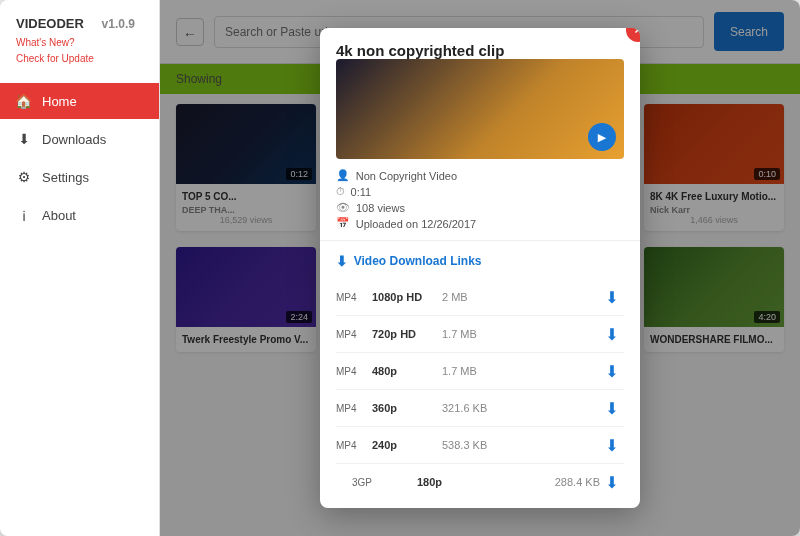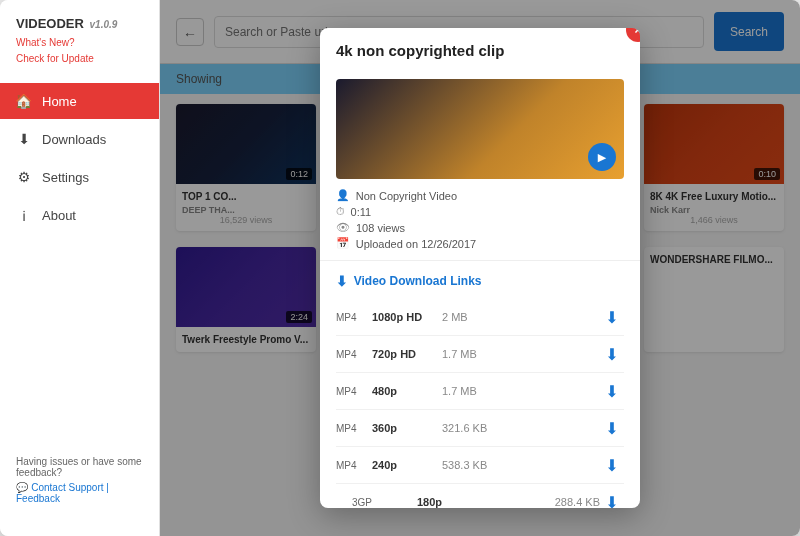--- a/index.html
+++ b/index.html
@@ -130,21 +130,21 @@
       border: none;
       border-radius: 4px;
       font-size: 12px;
       cursor: pointer;
     }
 
     .showing-bar {
       padding: 8px 16px;
       font-size: 12px;
       color: #555;
-      background: #7dd3fc;
+      background: #84cc16;
     }
 
     
     .video-grid {
       display: grid;
       grid-template-columns: repeat(4, 1fr);
       gap: 16px;
       padding: 10px 16px;
       overflow-y: auto;
     }
@@ -225,21 +225,21 @@
       position: relative;
     }
     .modal-header {
       padding: 14px 16px 10px;
       border-bottom: 1px solid #eee;
     }
     .modal-title {
       font-size: 15px;
       font-weight: 600;
       color: #222;
-      margin-bottom: 20px;
+      margin-bottom: 0;
     }
     .modal-close {
       position: absolute;
       top: -10px;
       right: -10px;
       width: 24px;
       height: 24px;
       background: #e53935;
       border-radius: 50%;
       display: flex;
@@ -335,21 +335,21 @@
       font-size: 16px;
       cursor: pointer;
     }
   </style>
 </head>
 <body>
 
 <div class="sidebar">
   <div class="sidebar-logo">
     <span>VIDEODER</span>
-    <span style="font-size:10px;color:#888;margin-left:2px;font-style:italic;">v1.0.9</span>
+    <span style="font-size:12px;color:#888;margin-left:14px;">v1.0.9</span>
   </div>
   <div class="sidebar-meta">
     <a href="#">What's New?</a>
     <a href="#">Check for Update</a>
   </div>
   <nav class="sidebar-nav">
     <div class="nav-item active">
       <span class="nav-icon">🏠</span>
       <span>Home</span>
     </div>
@@ -359,47 +359,41 @@
     </div>
     <div class="nav-item">
       <span class="nav-icon">⚙</span>
       <span>Settings</span>
     </div>
     <div class="nav-item">
       <span class="nav-icon">ℹ</span>
       <span>About</span>
     </div>
   </nav>
-  <div class="sidebar-footer">
-    <span>Having issues or have some feedback?</span>
-    <div class="contact-link">
-      <span>💬 Contact Support | Feedback</span>
-    </div>
-  </div>
 </div>
 
 <div class="main">
   <div class="topbar">
     <button class="back-btn">←</button>
     <input class="search-input" type="text" placeholder="Search or Paste url..." style="">
     <button class="search-btn">Search</button>
   </div>
 
   <div class="showing-bar">
     <span>Showing</span>
   </div>
 
   <div class="video-grid">
 
     <div class="video-card">
       <div class="video-thumb thumb-1">
         <div class="thumb-overlay">0:12</div>
       </div>
       <div class="video-info">
-        <div class="video-title">TOP 1 CO...</div>
+        <div class="video-title">TOP 5 CO...</div>
         <div class="video-channel">DEEP THA...</div>
         <div class="video-views">16,529 views</div>
       </div>
     </div>
     <div class="video-card">
       <div class="video-thumb thumb-2">
         <div class="thumb-overlay">3:32</div>
       </div>
       <div class="video-info">
         <div class="video-title">[4K] The Bold Love - "Go...</div>
@@ -446,20 +440,23 @@
     </div>
     <div class="video-card">
       <div class="video-thumb thumb-7">
         <div class="thumb-overlay">4:12</div>
       </div>
       <div class="video-info">
         <div class="video-title">WONDERSHARE FILMO...</div>
       </div>
     </div>
     <div class="video-card">
+      <div class="video-thumb thumb-8">
+        <div class="thumb-overlay">4:20</div>
+      </div>
       <div class="video-info">
         <div class="video-title">WONDERSHARE FILMO...</div>
       </div>
     </div>
   </div>
 
   <div class="modal-overlay">
     <div class="modal">
       <div class="modal-close">×</div>
       <div class="modal-header">

